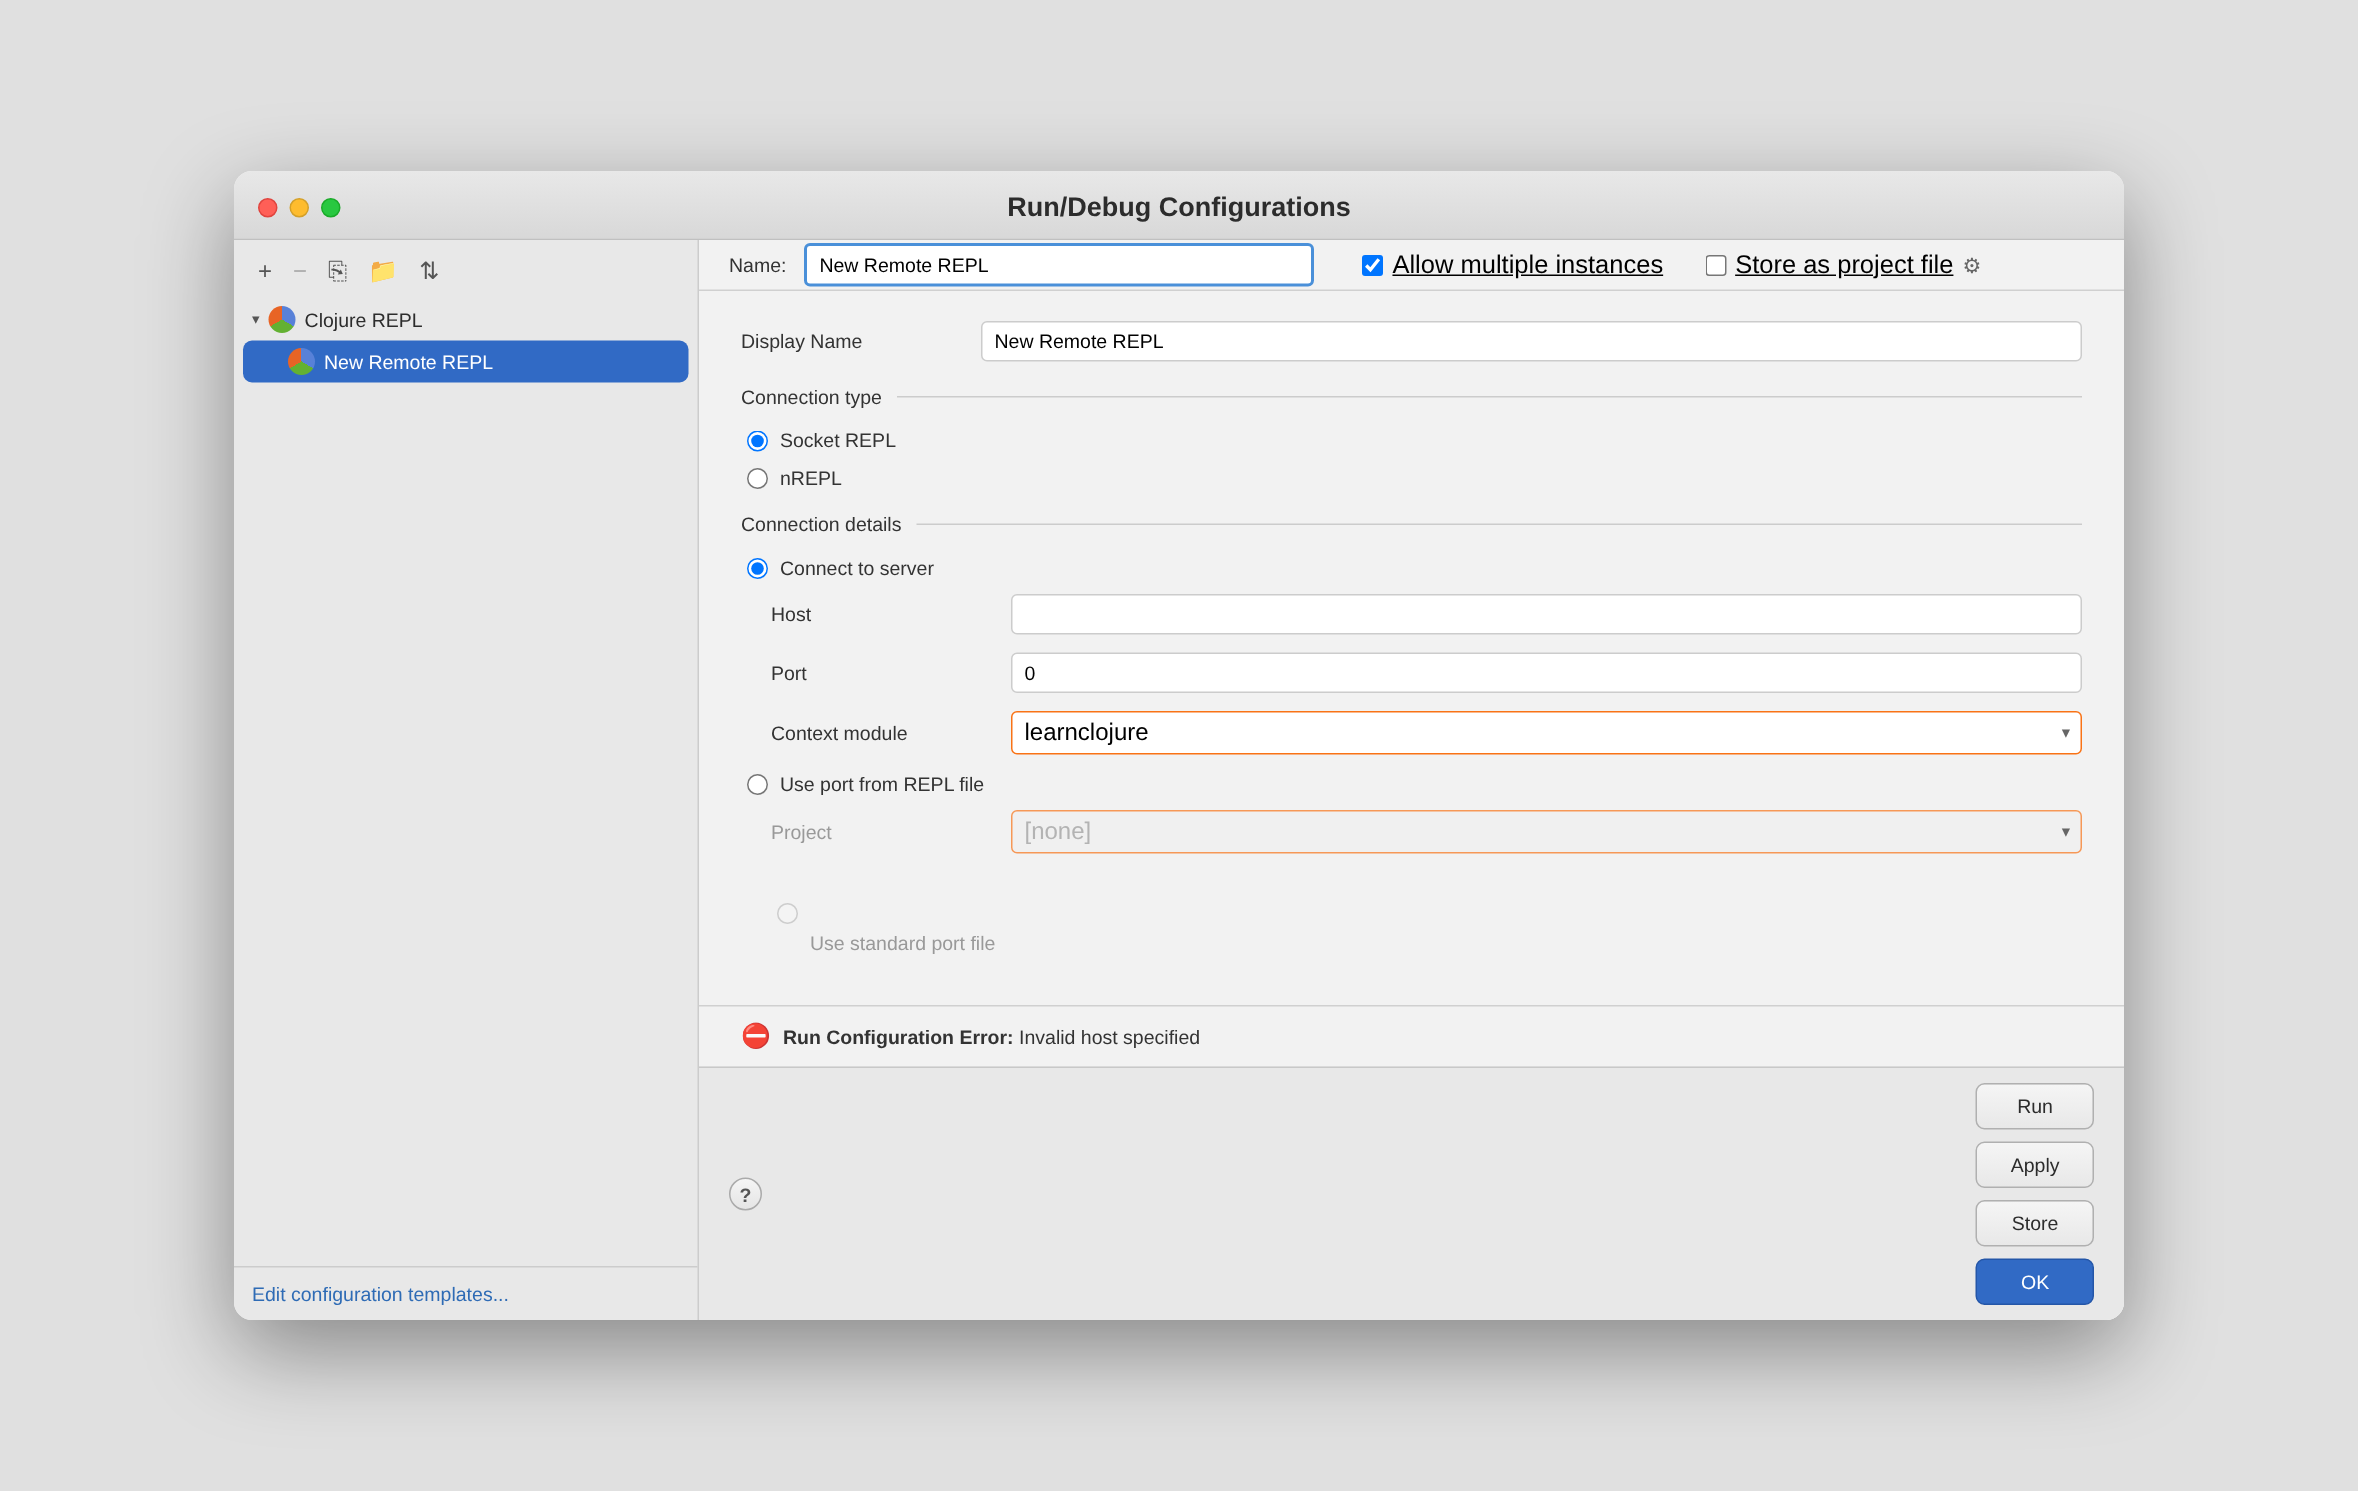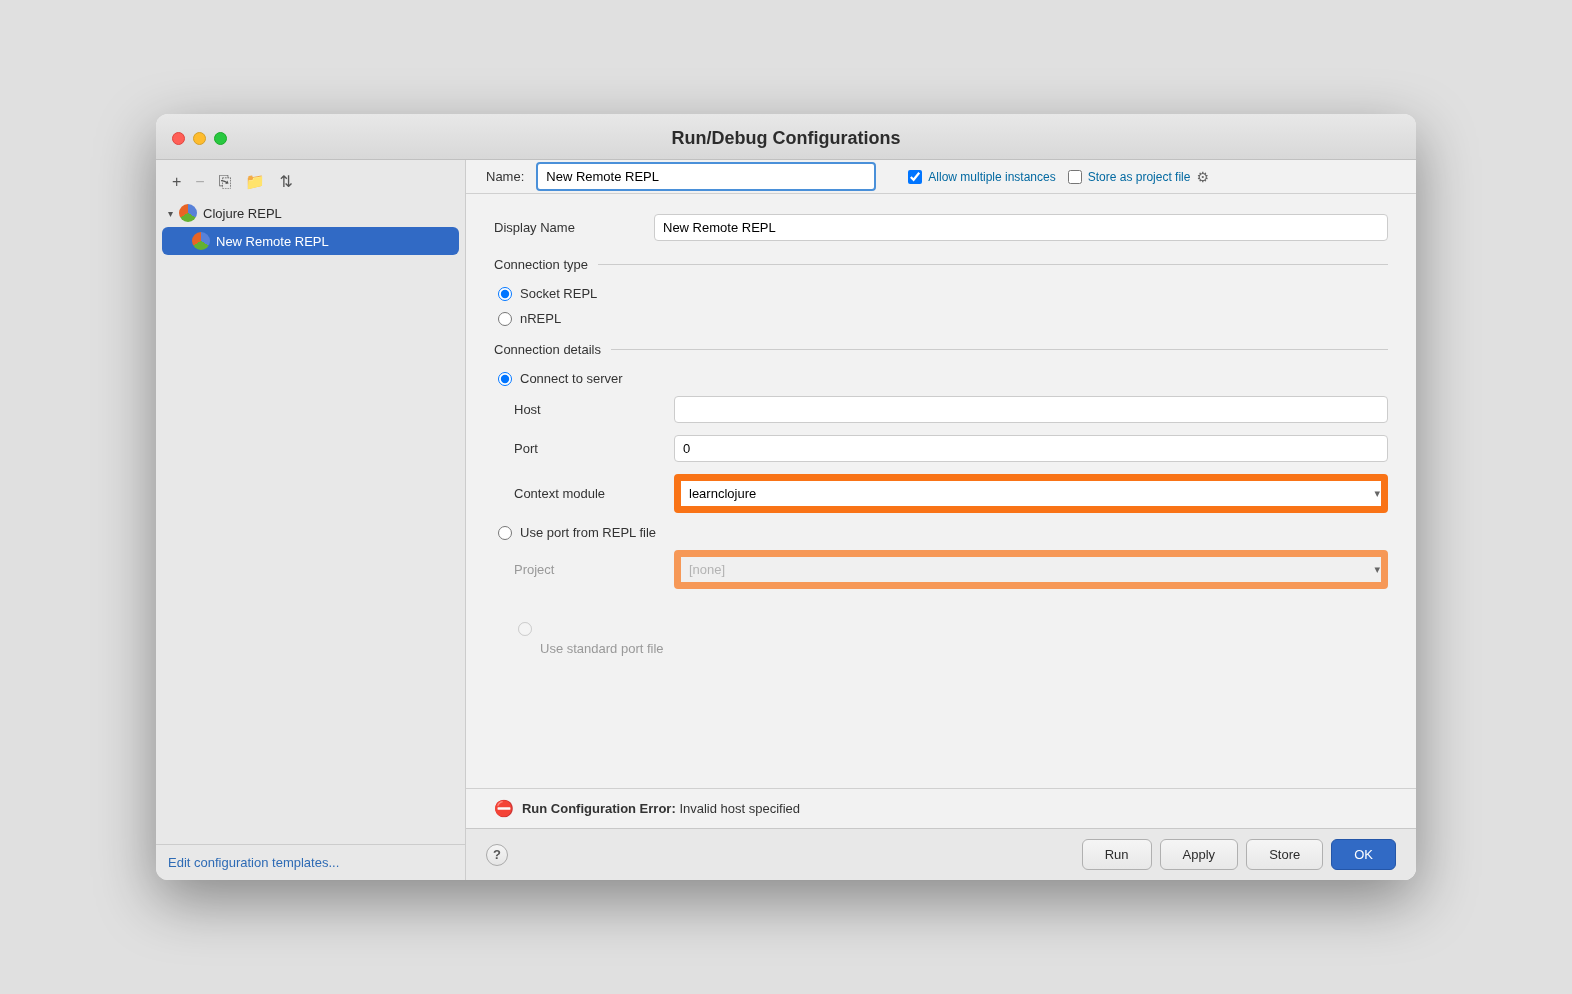--- a/index.html
+++ b/index.html
@@ -148,27 +148,29 @@
       align-items: center;
       gap: 6px;
       margin-left: 20px;
     }
     .checkbox-area input[type="checkbox"] {
       width: 14px;
       height: 14px;
       cursor: pointer;
     }
     .checkbox-label {
-      font-size: 12px;
-      color: #0369a1;
+      font-size: 17px;
+      color: #000000;
+      text-decoration: underline;
     }
     .store-project-area {
       display: flex;
       align-items: center;
       gap: 6px;
+      margin-left: 16px;
     }
     .store-project-area input[type="checkbox"] {
       width: 14px;
       height: 14px;
       cursor: pointer;
     }
     .gear-icon {
       font-size: 14px;
       color: #666;
       cursor: pointer;
@@ -242,23 +244,23 @@
     }
     .select-wrapper {
       flex: 1;
       position: relative;
       display: flex;
       align-items: center;
     }
     .select-wrapper select {
       width: 100%;
       padding: 5px 28px 5px 8px;
-      border: 7px solid #f97316;
+      border: 1px solid #f97316;
       border-radius: 4px;
-      font-size: 13px;
+      font-size: 16px;
       background: white;
       outline: none;
       appearance: none;
       -webkit-appearance: none;
       cursor: pointer;
     }
     .select-arrow {
       position: absolute;
       right: 8px;
       color: #666;
@@ -300,20 +302,21 @@
       align-items: center;
       justify-content: center;
       font-size: 13px;
       color: #555;
       cursor: pointer;
       font-weight: 600;
     }
     .footer-buttons {
       display: flex;
       gap: 8px;
+      flex-direction: column;
     }
     .btn {
       padding: 7px 22px;
       border-radius: 6px;
       font-size: 13px;
       cursor: pointer;
       border: 1px solid #b0b0b0;
       background: linear-gradient(to bottom, #f5f5f5, #e8e8e8);
       color: #2c2c2c;
       font-weight: 500;

